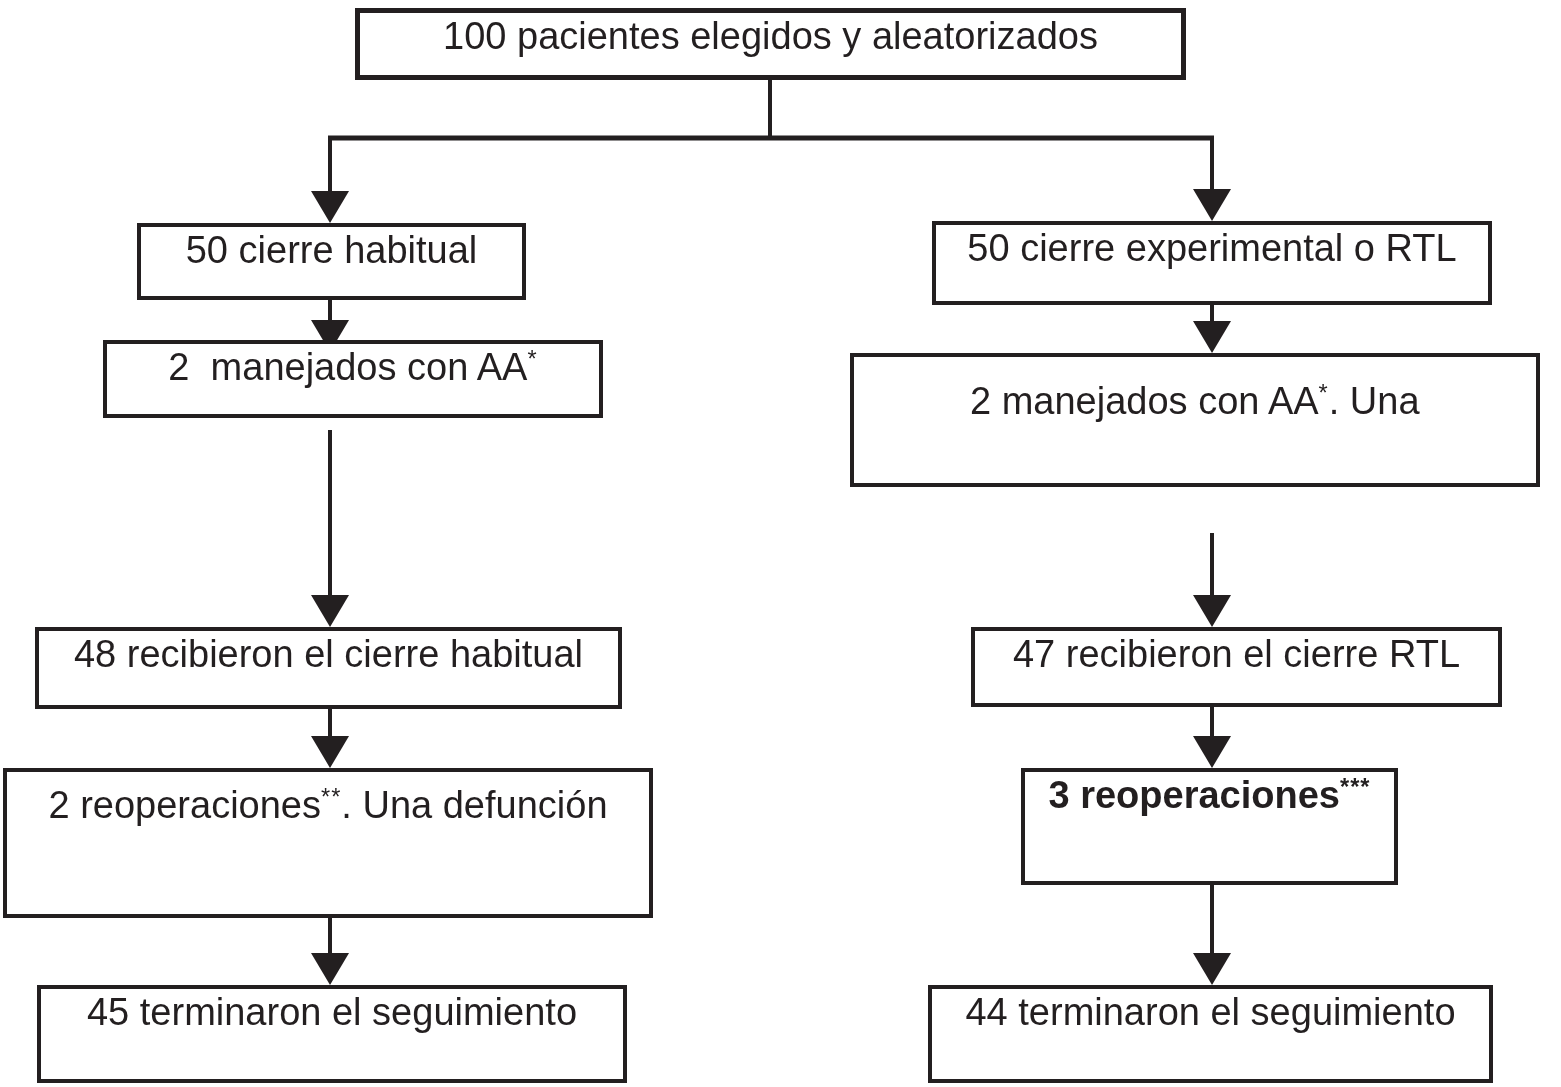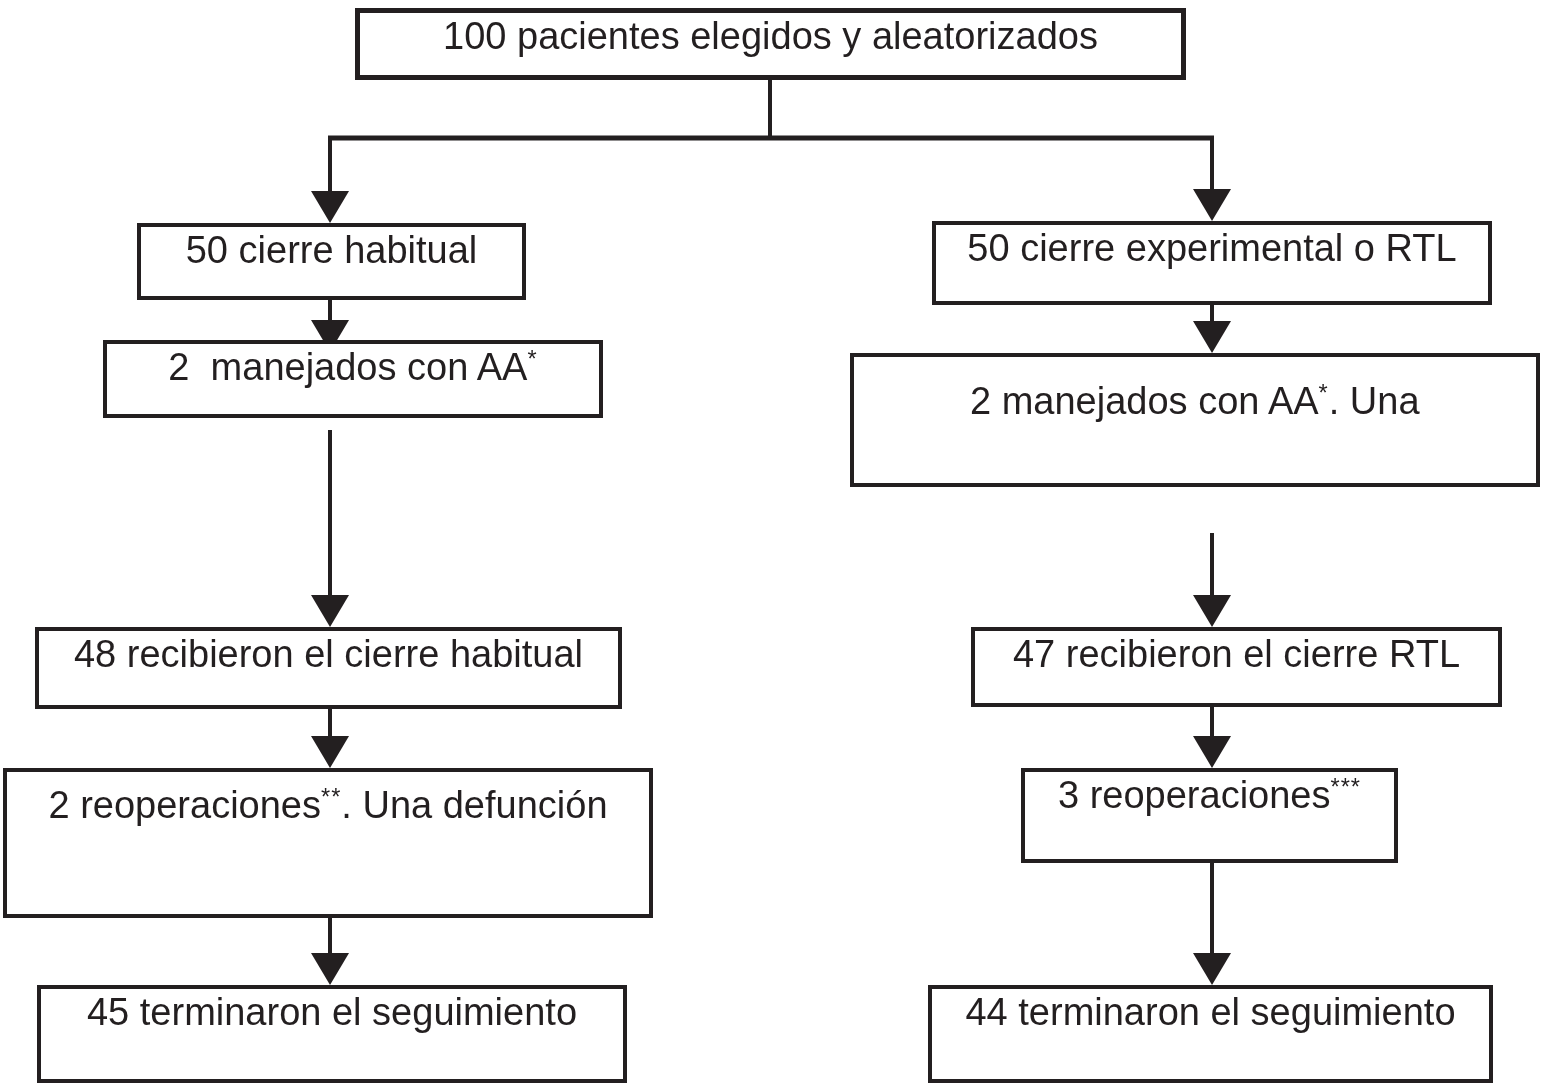--- a/index.html
+++ b/index.html
@@ -29,21 +29,21 @@
   #box-l2   { left: 103px; top: 340px; width: 500px; height: 78px; }
   #box-l3   { left: 35px;  top: 627px; width: 587px; height: 82px; }
   #box-l4   { left: 3px;   top: 768px; width: 650px; height: 150px;
               align-items: flex-start; padding-top: 10px; }
   #box-l5   { left: 37px;  top: 985px; width: 590px; height: 98px; padding-bottom: 14px; }
   #box-r1   { left: 932px; top: 221px; width: 560px; height: 84px; }
   #box-r2   { left: 850px; top: 353px; width: 690px; height: 134px;
               justify-content: flex-start; text-align: left;
               padding-left: 116px; padding-top: 16px; line-height: 1.5; }
   #box-r3   { left: 947px; top: 627px; width: 531px; height: 80px; margin-left: 24px; }
-  #box-r4   { left: 1021px; top: 768px; width: 377px; height: 95px; }
+  #box-r4   { left: 1021px; top: 768px; width: 377px; height: 117px; font-weight: bold; }
   #box-r5   { left: 928px; top: 985px; width: 565px; height: 98px; padding-bottom: 14px; }
 </style>
 </head>
 <body>
 
 <div class="canvas">
 
   <svg class="connectors" viewBox="0 0 1561 1087" xmlns="http://www.w3.org/2000/svg">
 
     <line x1="770" y1="80" x2="770" y2="140"></line>

